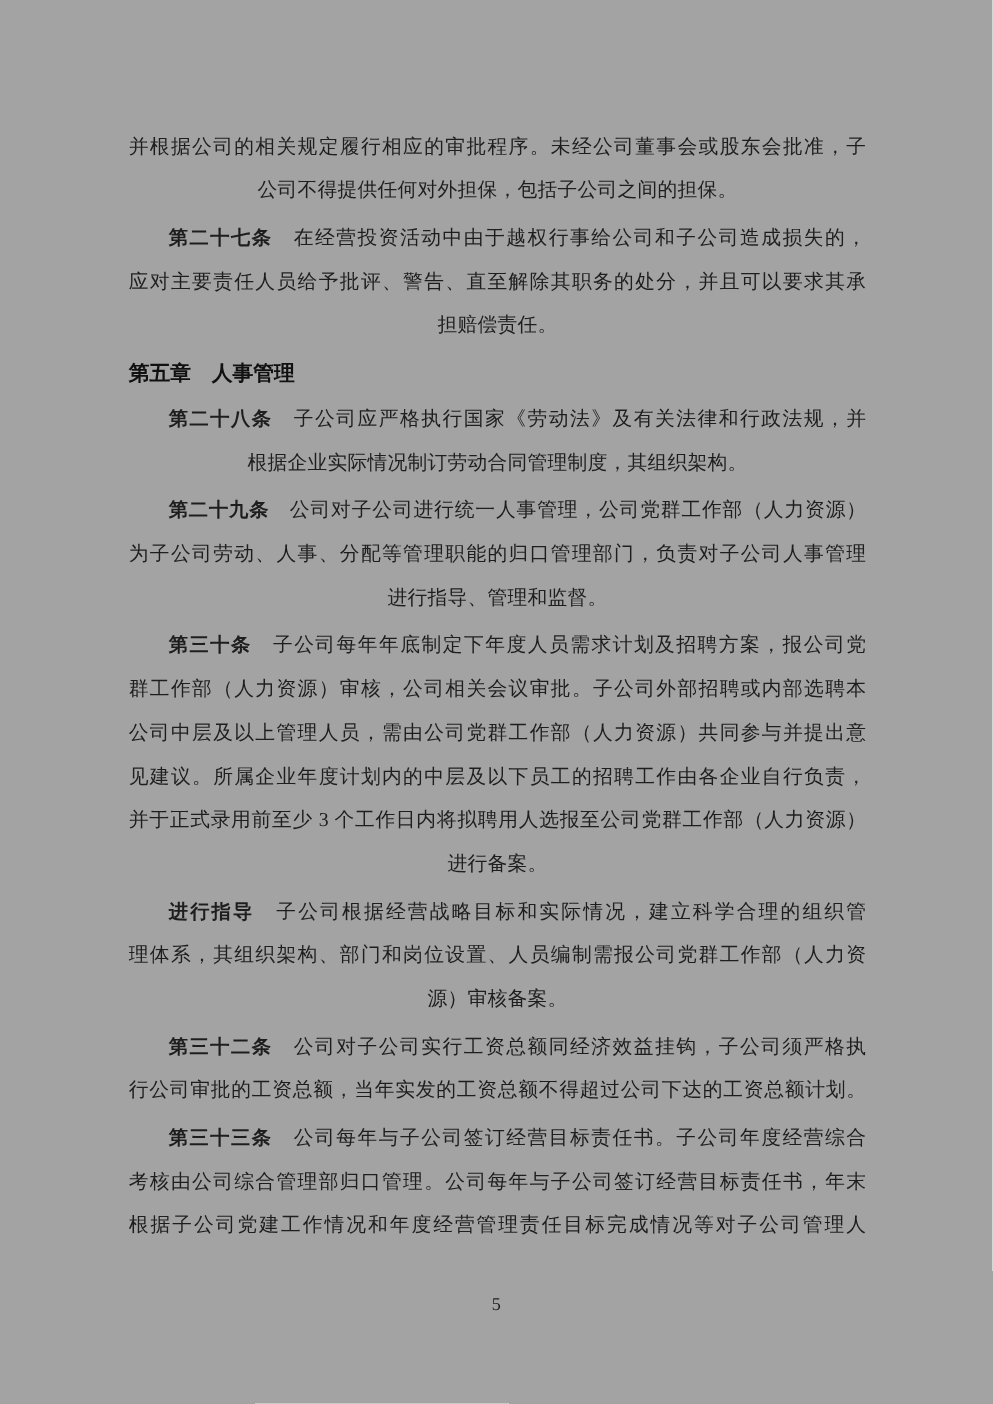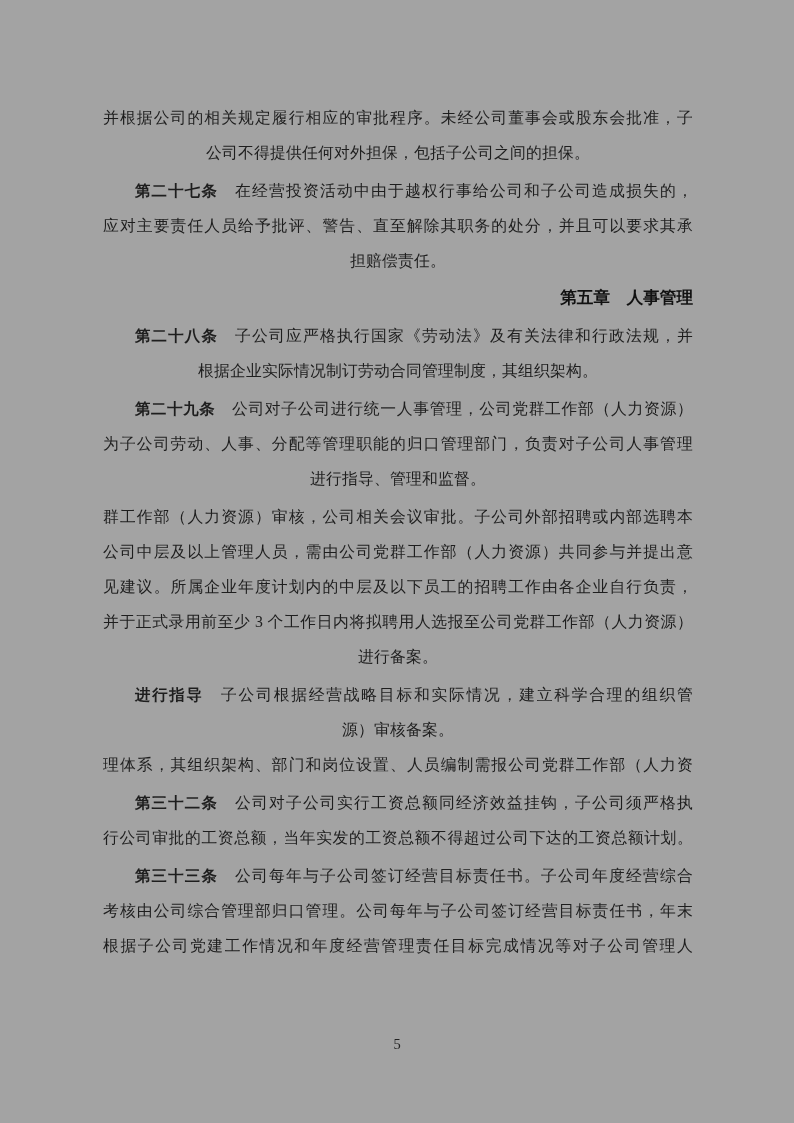--- a/index.html
+++ b/index.html
@@ -37,23 +37,23 @@
   }
   .line.indent {
     text-indent: 32px;
   }
   .b {
     font-weight: 700;
     font-family: "Liberation Sans", "DejaVu Sans", sans-serif;
     font-size: 15.4px;
   }
   .chapter-heading {
-    text-align: right;
+    text-align: left;
     font-weight: 700;
-    font-family: Liberation Mono, monospace;
+    font-family: Liberation Serif, serif;
     font-size: 16.6px;
     line-height: 35px;
     margin: 2px 0;
     color: #111;
   }
   .page-number {
     position: absolute;
     left: 0;
     right: 0;
     top: 1036px;
@@ -80,30 +80,31 @@
       <div class="para">
         <div class="line j indent"><span class="b">第二十八条</span><span>　子公司应严格执行国家《劳动法》及有关法律和行政法规，并</span></div>
         <div class="line"><span>根据企业实际情况制订劳动合同管理制度，其组织架构。</span></div>
       </div>
       <div class="para">
         <div class="line j indent"><span class="b">第二十九条</span><span>　公司对子公司进行统一人事管理，公司党群工作部（人力资源）</span></div>
         <div class="line j"><span>为子公司劳动、人事、分配等管理职能的归口管理部门，负责对子公司人事管理</span></div>
         <div class="line"><span>进行指导、管理和监督。</span></div>
       </div>
       <div class="para">
+        <div class="line j indent"><span class="b">第三十条</span><span>　子公司每年年底制定下年度人员需求计划及招聘方案，报公司党</span></div>
         <div class="line j"><span>群工作部（人力资源）审核，公司相关会议审批。子公司外部招聘或内部选聘本</span></div>
         <div class="line j"><span>公司中层及以上管理人员，需由公司党群工作部（人力资源）共同参与并提出意</span></div>
         <div class="line j"><span>见建议。所属企业年度计划内的中层及以下员工的招聘工作由各企业自行负责，</span></div>
         <div class="line j"><span>并于正式录用前至少 3 个工作日内将拟聘用人选报至公司党群工作部（人力资源）</span></div>
         <div class="line"><span>进行备案。</span></div>
       </div>
       <div class="para">
         <div class="line j indent"><span class="b">进行指导</span><span>　子公司根据经营战略目标和实际情况，建立科学合理的组织管</span></div>
+        <div class="line j"><span>理体系，其组织架构、部门和岗位设置、人员编制需报公司党群工作部（人力资</span></div>
         <div class="line"><span>源）审核备案。</span></div>
-        <div class="line j"><span>理体系，其组织架构、部门和岗位设置、人员编制需报公司党群工作部（人力资</span></div>
       </div>
       <div class="para">
         <div class="line j indent"><span class="b">第三十二条</span><span>　公司对子公司实行工资总额同经济效益挂钩，子公司须严格执</span></div>
         <div class="line j"><span>行公司审批的工资总额，当年实发的工资总额不得超过公司下达的工资总额计划。</span></div>
       </div>
       <div class="para">
         <div class="line j indent"><span class="b">第三十三条</span><span>　公司每年与子公司签订经营目标责任书。子公司年度经营综合</span></div>
         <div class="line j"><span>考核由公司综合管理部归口管理。公司每年与子公司签订经营目标责任书，年末</span></div>
         <div class="line j"><span>根据子公司党建工作情况和年度经营管理责任目标完成情况等对子公司管理人</span></div>
       </div>

